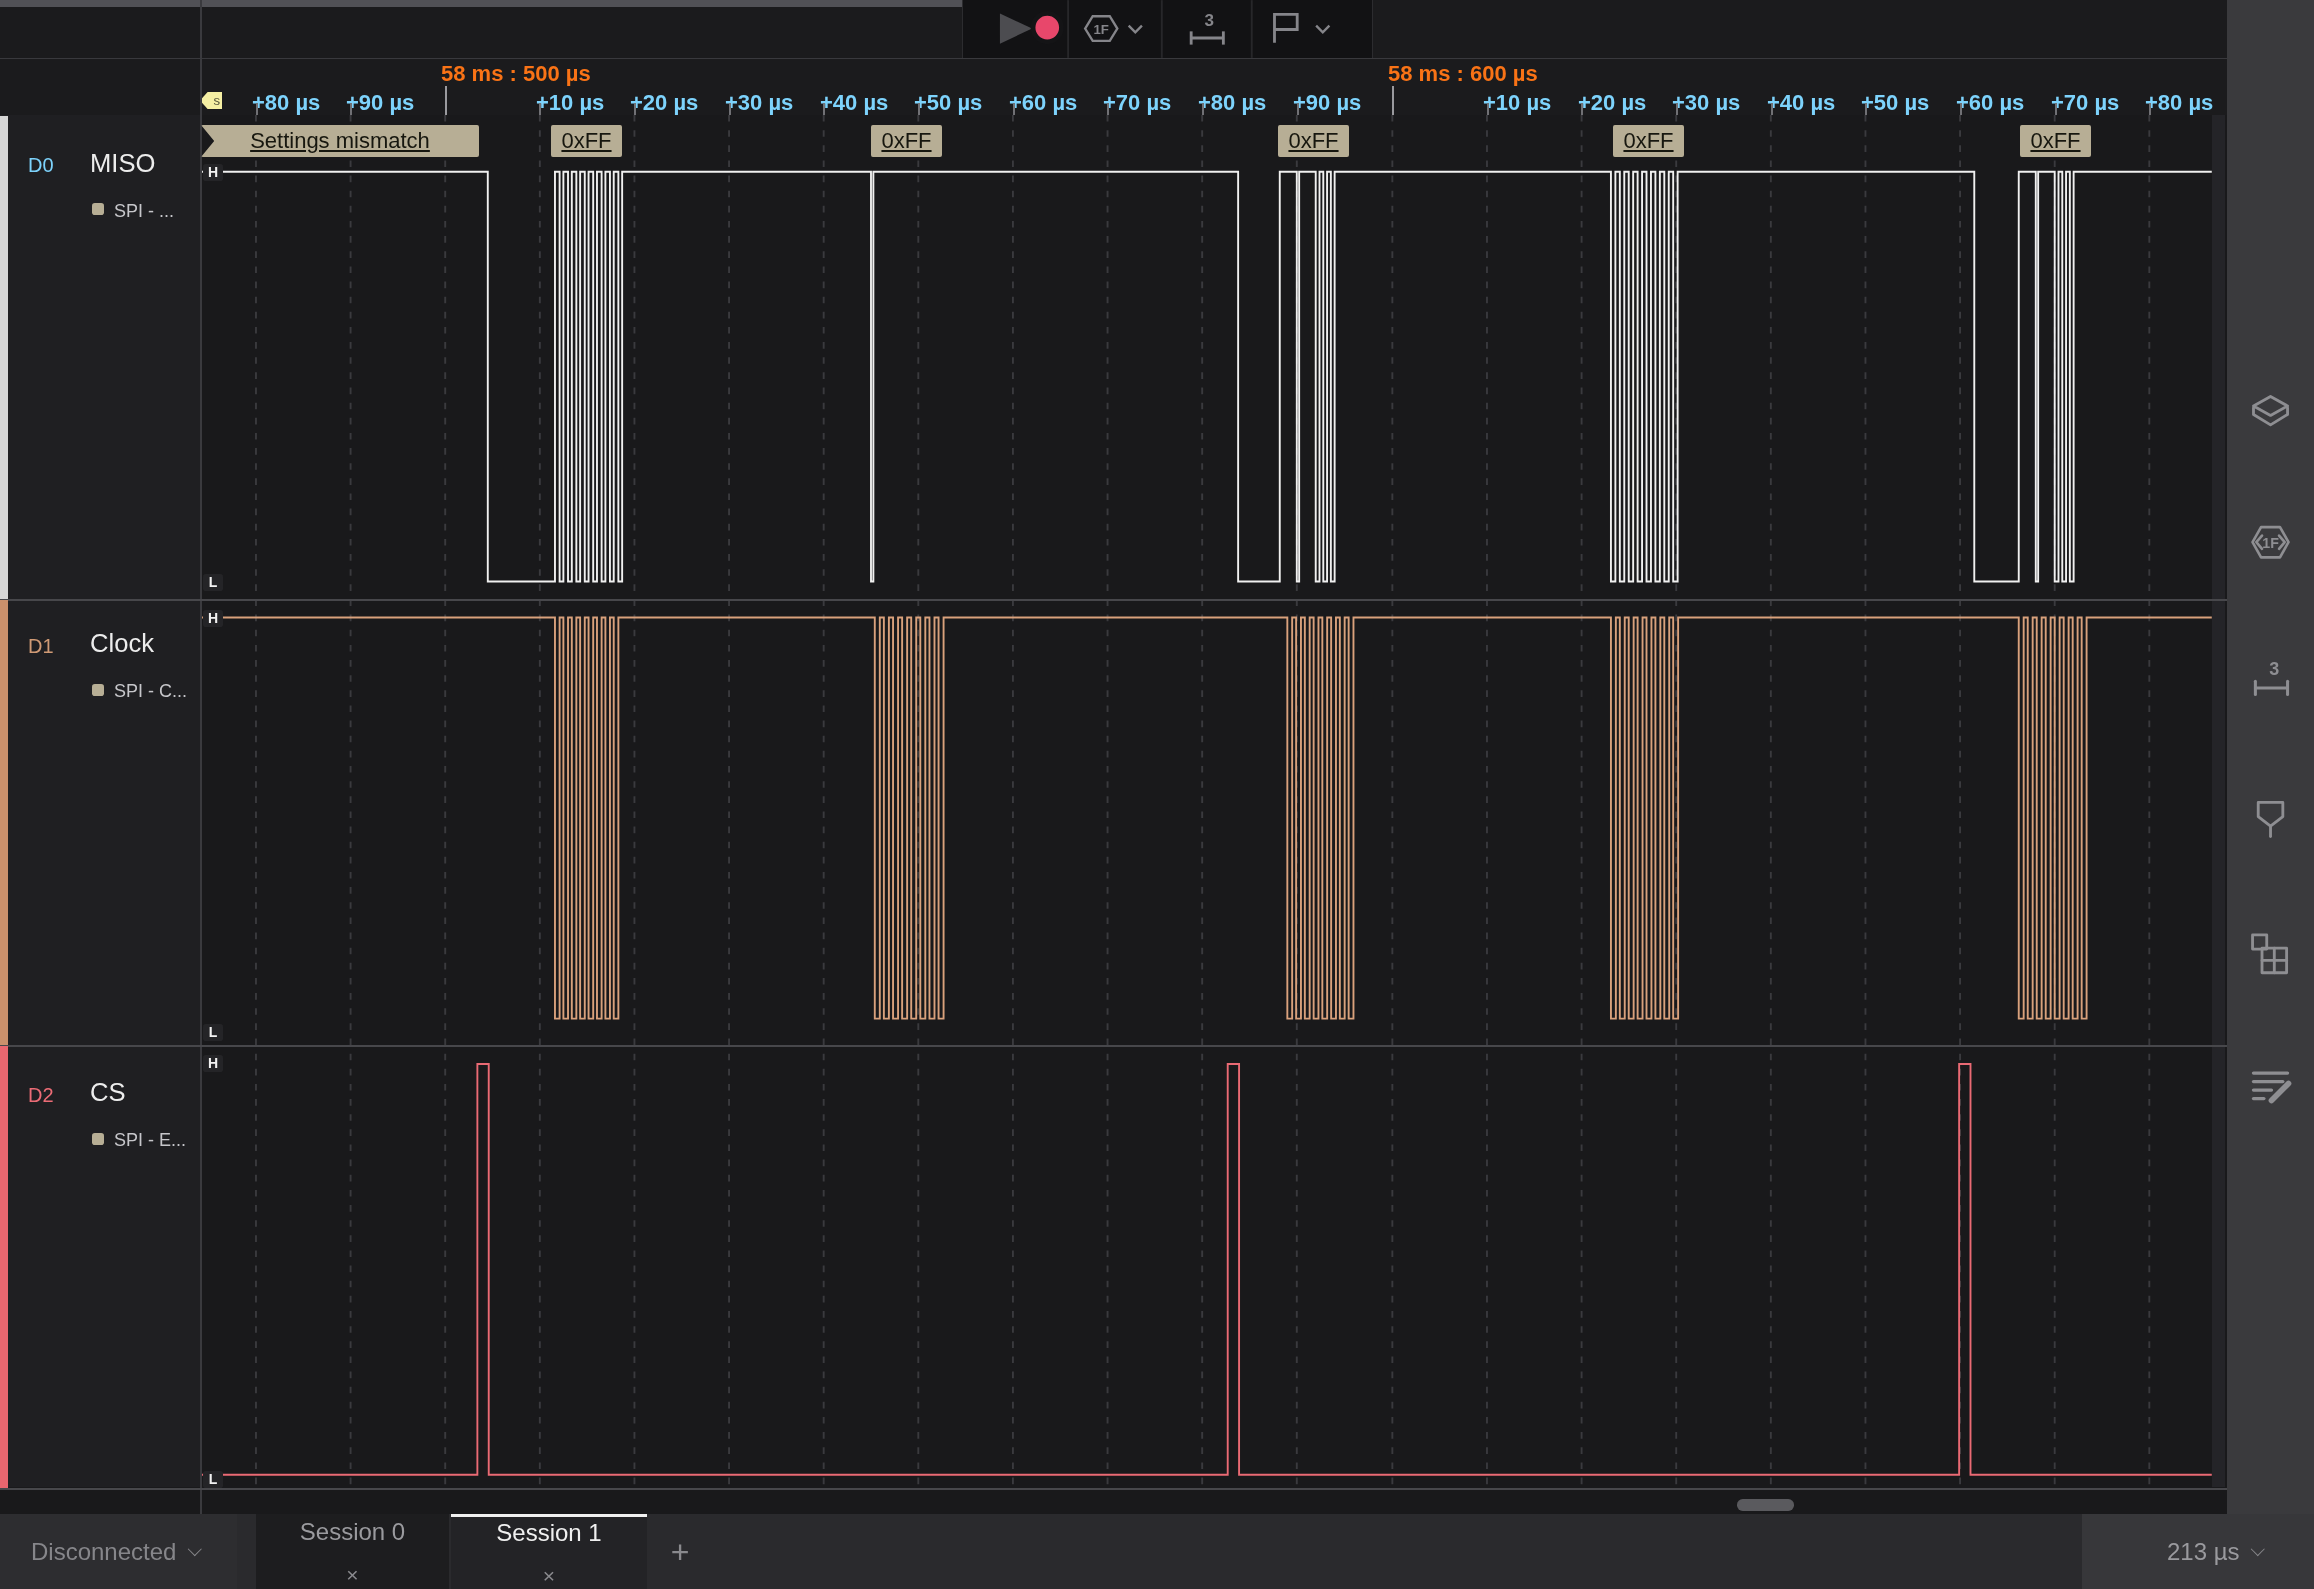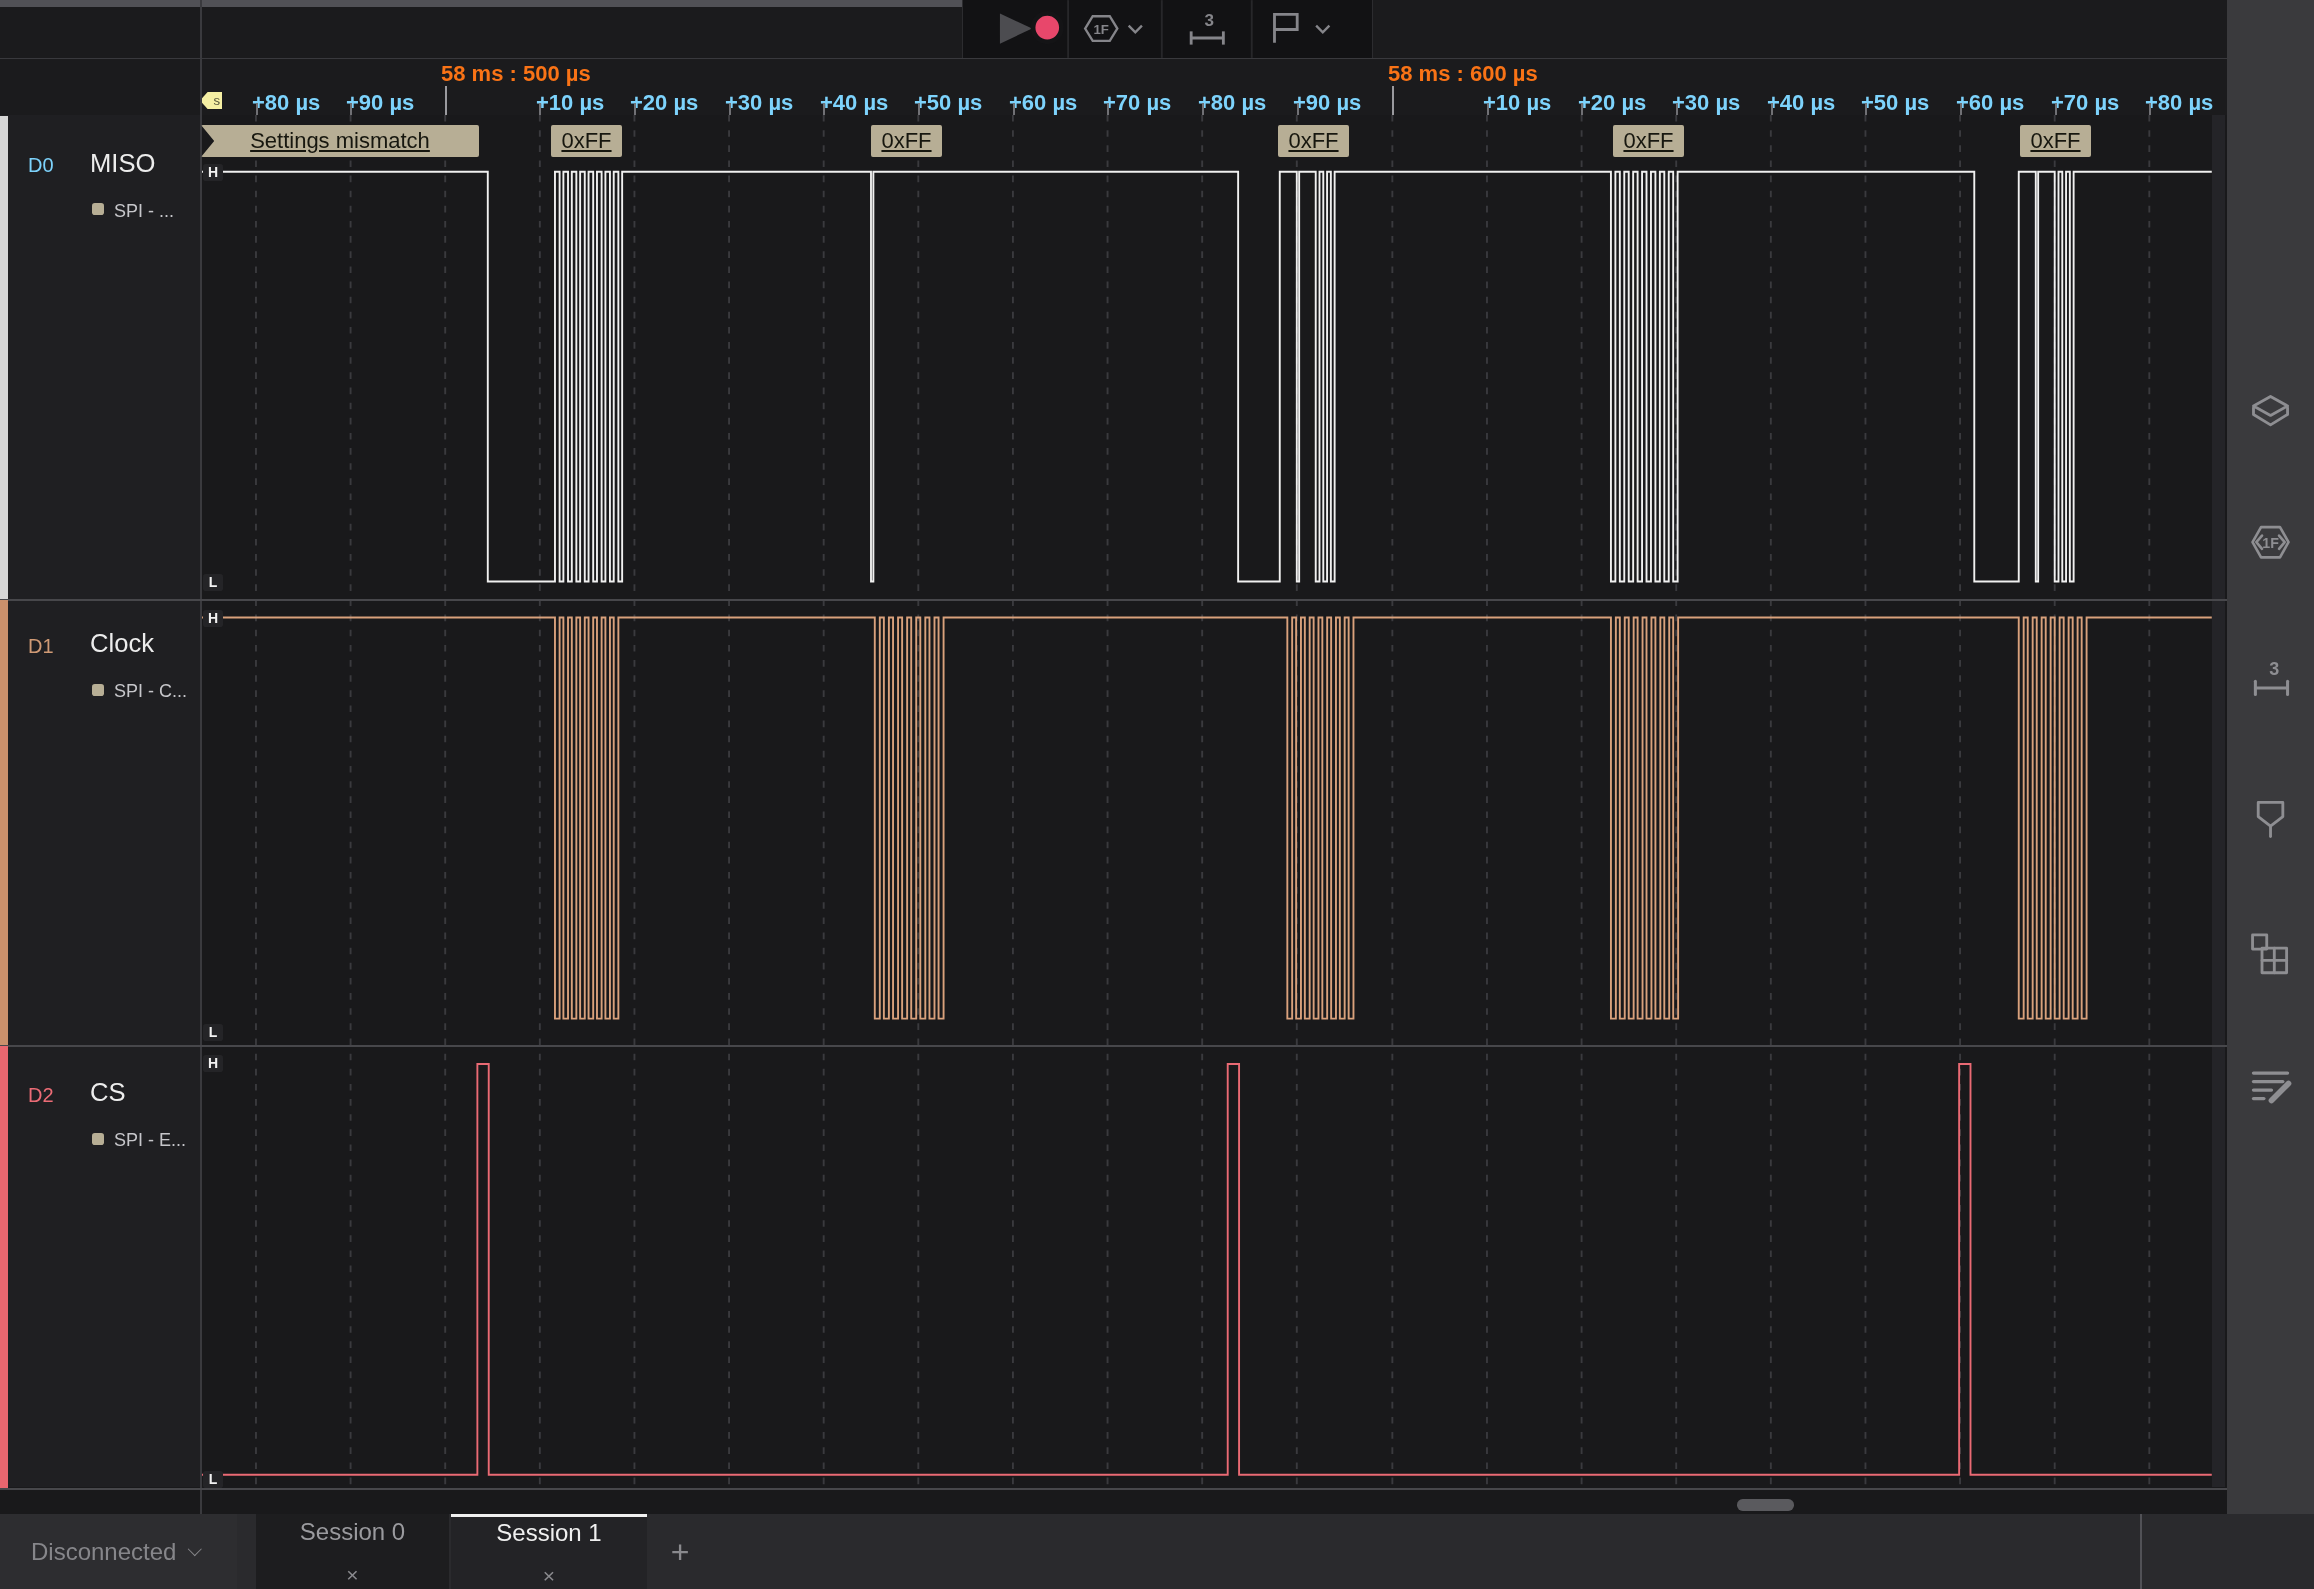--- a/index.html
+++ b/index.html
@@ -249,16 +249,20 @@
           <div class="tab-label" style="color: rgb(154, 154, 158);">Session 0</div>
           <div class="tab-close">×</div>
         </div>
         <div class="tab" style="left: 451px; width: 196px; background: rgb(35, 35, 38); border-top: 3.8px solid rgb(240, 240, 240);">
           <div class="tab-label" style="color: rgb(240, 240, 240);">Session 1</div>
           <div class="tab-close">×</div>
         </div>
       </div>
     <div class="bb-plus">+</div>
     <div class="bb-right-div"></div>
+    <div class="bb-right">
+      <span class="bb-scale">213 µs</span>
+      <span class="chev"></span>
+    </div>
   </div>
 
 </div>
 
 
 </body></html>

